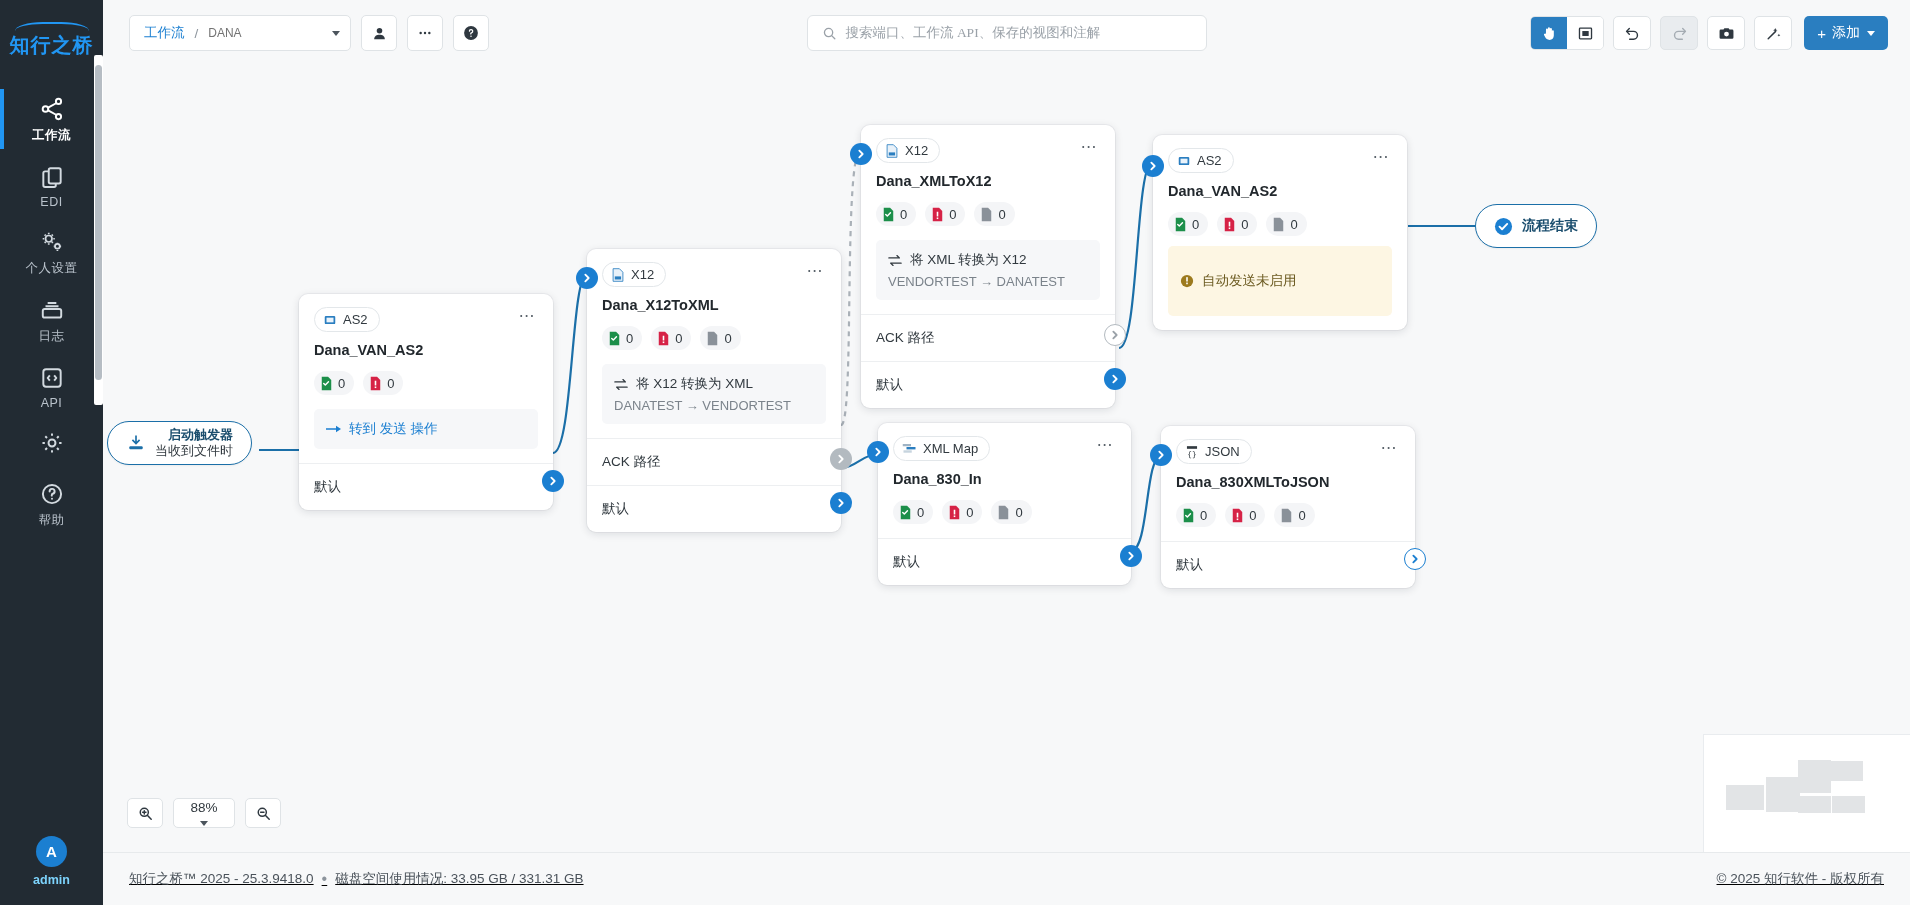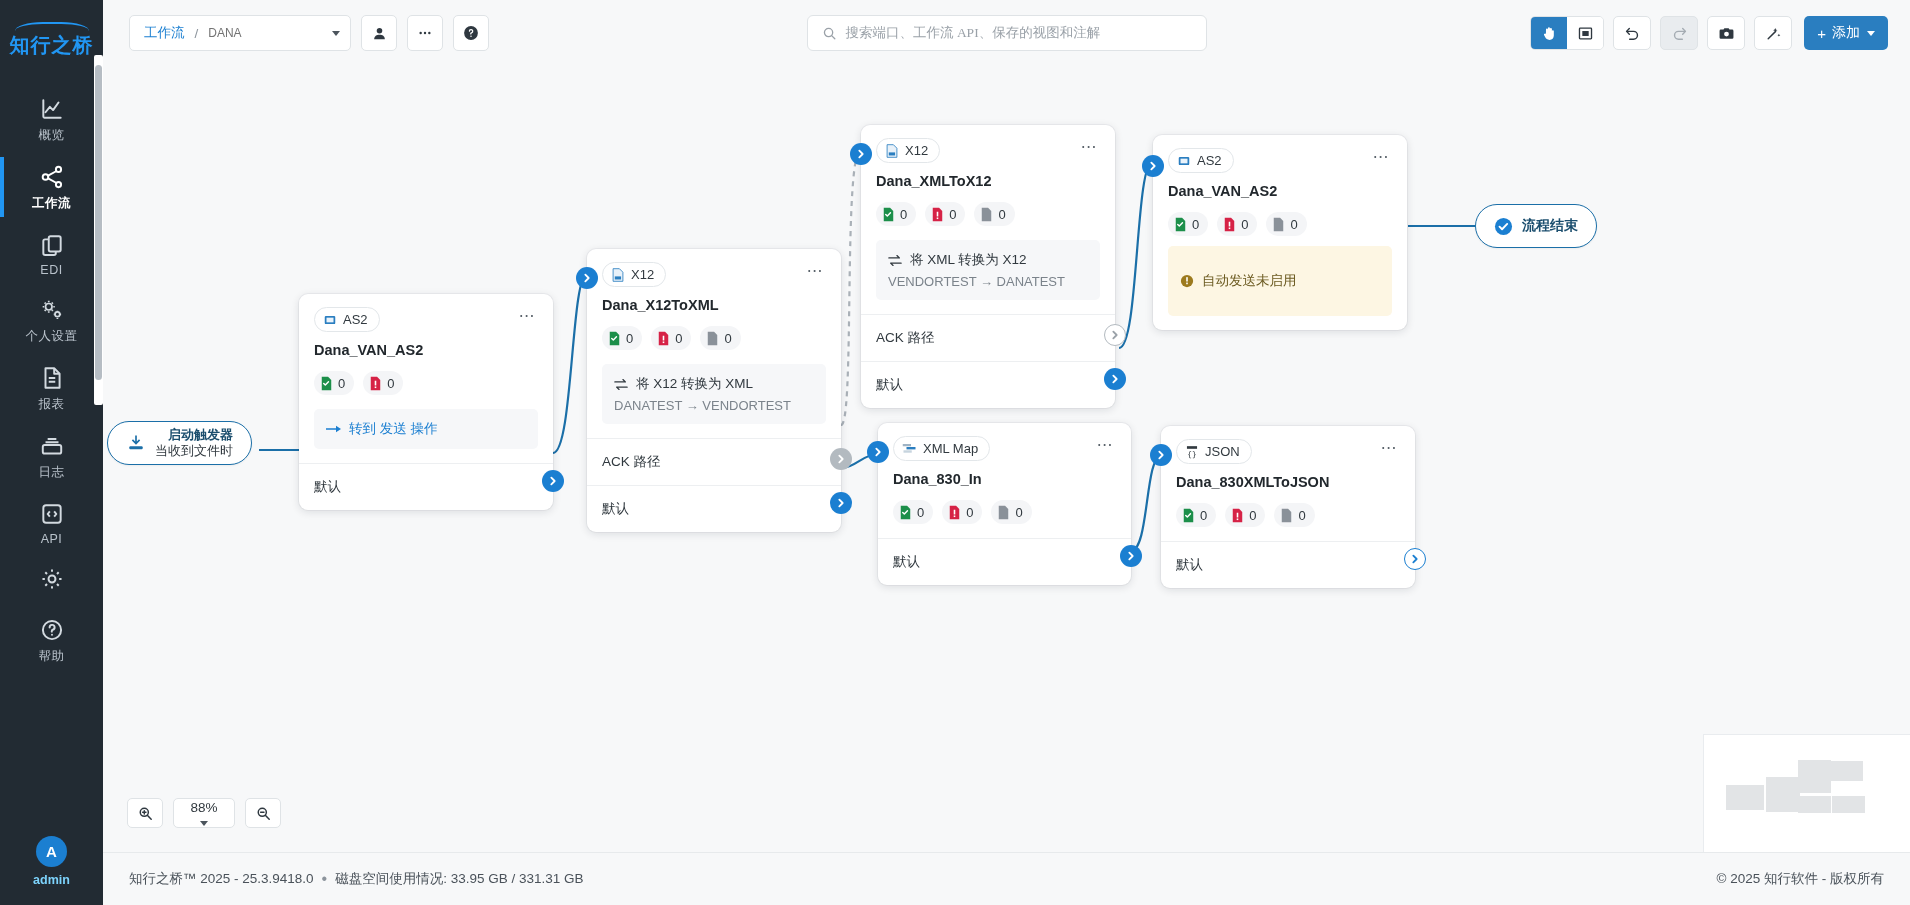--- a/index.html
+++ b/index.html
@@ -152,45 +152,38 @@
   .z-pct { height:30px; min-width:62px; background:#fff; border:1px solid #dfe3e6; border-radius:5px;
     display:flex;align-items:center;justify-content:center; gap:6px; font-size:13.5px; color:#31393f; cursor:pointer;flex-direction:column; }
 
   
   .minimap { position:absolute; right:0; bottom:0; width:207px; height:118px; background:#fff;
     border-left:1px solid #e9ecef; border-top:1px solid #e9ecef; }
   .mm-rect { position:absolute; background:#e2e4e6; }
 
   
   .footer { height: 53px; flex:none; background:#f7f8f9; border-top:1px solid #e7eaec;
-    display:flex; align-items:center; padding: 12px 26px; }
+    display:flex; align-items:center; padding: 12px 26px; text-decoration: underline; }
   .foot-left { font-size:13.5px; color:#4a525a; }
   .foot-right { margin-left:auto; font-size:13.5px; color:#4a525a; }
   .dot-sep { margin: 0 8px; color:#8c949c; }
 </style>
 </head>
 <body>
 
 <div class="app">
 
   <aside class="sidebar">
     <div class="logo">
       <div class="logo-arc"></div>
       <div class="logo-text">知行之桥</div>
     </div>
 
     <nav class="nav">
 
-      <div class="nav-item">
-        <svg class="ico" viewBox="0 0 24 24" fill="none" stroke="#d3dae0" stroke-width="1.8" stroke-linecap="round" stroke-linejoin="round">
-            <path d="M4 4v15a1 1 0 0 0 1 1h15"></path>
-            <path d="M6 15l4-5 3 3 5-7"></path>
-          </svg>
-        <span class="lbl">概览</span>
-      </div>
 
       <div class="nav-item active">
         <svg class="ico" viewBox="0 0 24 24" fill="none" stroke="#ffffff" stroke-width="1.8" stroke-linecap="round">
             <circle cx="18" cy="5" r="2.4"></circle>
             <circle cx="18" cy="19" r="2.4"></circle>
             <circle cx="6" cy="12" r="2.6"></circle>
             <path d="M8.4 10.8l7.4-4.1M8.4 13.2l7.4 4.1"></path>
           </svg>
         <span class="lbl">工作流</span>
       </div>
@@ -206,28 +199,20 @@
       <div class="nav-item">
         <svg class="ico" viewBox="0 0 24 24" fill="none" stroke="#d3dae0" stroke-width="1.6">
             <circle cx="9" cy="9" r="3"></circle>
             <path d="M9 3.4v1.4M9 13.2v1.4M3.4 9h1.4M13.2 9h1.4M5.2 5.2l1 1M11.8 11.8l1 1M12.8 5.2l-1 1M6.2 11.8l-1 1"></path>
             <circle cx="17" cy="16" r="2.2"></circle>
             <path d="M17 12.6v1M17 19.4v1M13.6 16h1M19.4 16h1"></path>
           </svg>
         <span class="lbl">个人设置</span>
       </div>
 
-      <div class="nav-item">
-        <svg class="ico" viewBox="0 0 24 24" fill="none" stroke="#d3dae0" stroke-width="1.8" stroke-linejoin="round">
-            <path d="M6 3h8l5 5v13H6z"></path>
-            <path d="M14 3v5h5"></path>
-            <path d="M9 12h6M9 15.5h6"></path>
-          </svg>
-        <span class="lbl">报表</span>
-      </div>
 
       <div class="nav-item">
         <svg class="ico" viewBox="0 0 24 24" fill="none" stroke="#d3dae0" stroke-width="1.8" stroke-linejoin="round">
             <rect x="3.5" y="11" width="17" height="8" rx="1.8"></rect>
             <path d="M6 8.5h12M8 5.5h8"></path>
           </svg>
         <span class="lbl">日志</span>
       </div>
 
       <div class="nav-item">

